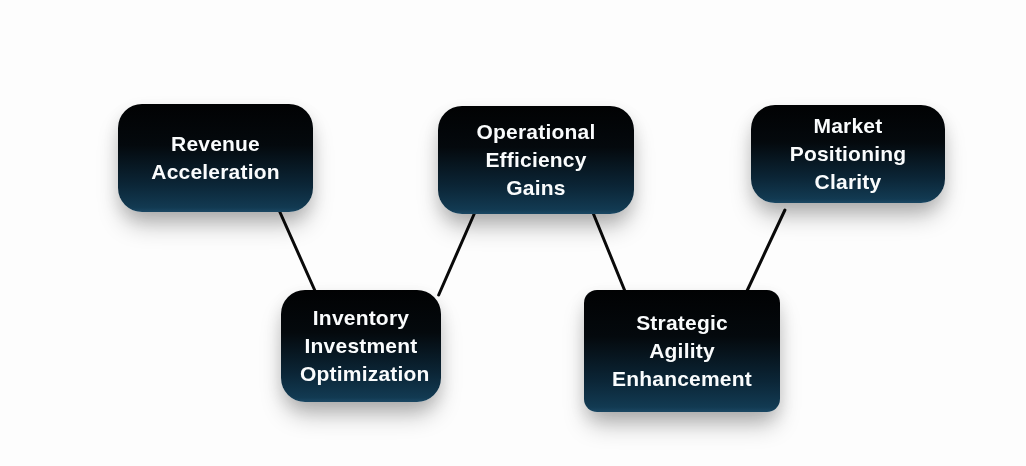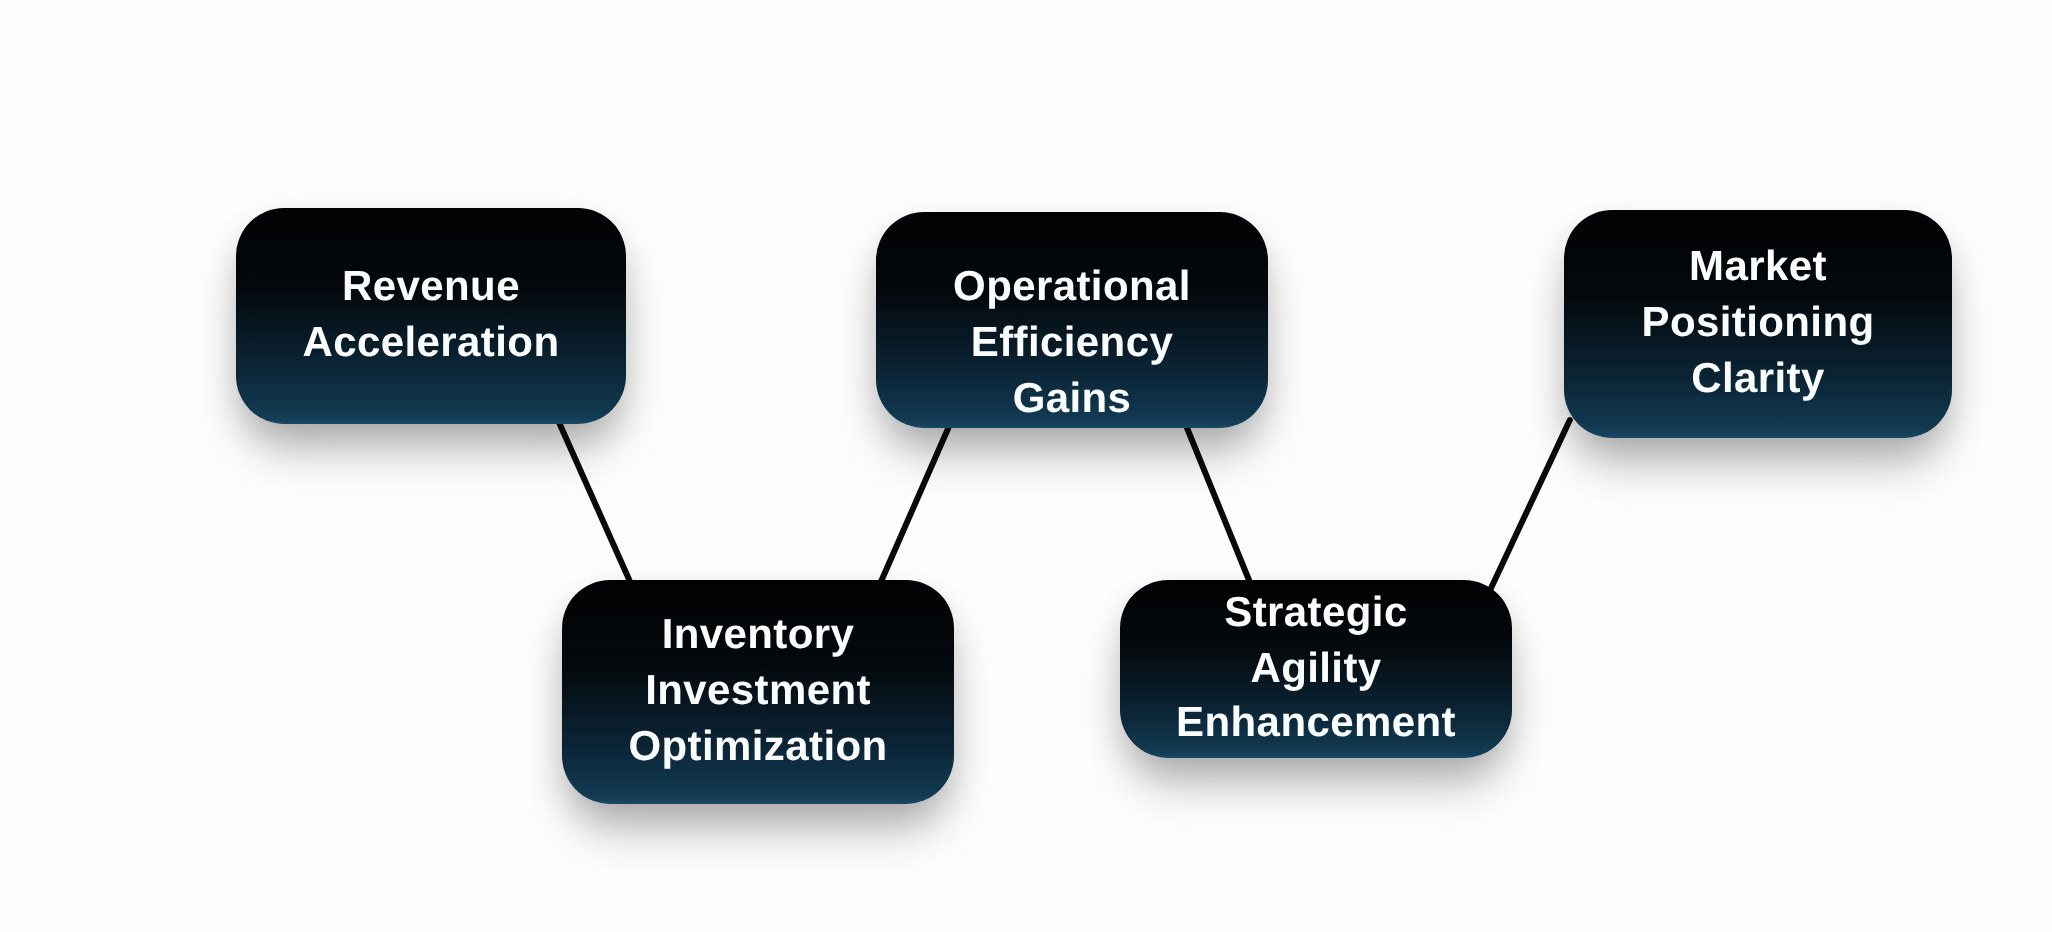--- a/index.html
+++ b/index.html
@@ -46,24 +46,24 @@
       #010203 0%,
       #04090d 38%,
       #0b2536 74%,
       #123a52 96%,
       #1a4763 100%);
     box-shadow:
       0 16px 24px -4px rgba(0, 0, 0, 0.28),
       0 6px 16px rgba(0, 0, 0, 0.10);
   }
   #n-revenue     { left: 118px; top:  84px; width: 195px; height: 108px; }
-  #n-operational { left: 438px; top:  86px; width: 196px; height: 108px; align-items: flex-end; }
-  #n-market      { left: 782px; top:  85px; width: 194px; height: 114px; }
-  #n-inventory   { left: 281px; top: 270px; width: 196px; height: 112px; }
-  #n-strategic   { left: 560px; top: 270px; width: 196px; height: 89px; }
+  #n-operational { left: 438px; top:  86px; width: 196px; height: 108px; }
+  #n-market      { left: 751px; top:  85px; width: 194px; height: 98px; }
+  #n-inventory   { left: 281px; top: 270px; width: 160px; height: 112px; }
+  #n-strategic   { left: 584px; top: 270px; width: 196px; height: 122px; border-radius: 13px; }
   .node-label {
     display: block;
     width: 100%;
   }
 </style>
 </head>
 <body>
 
 <div class="canvas">
 

